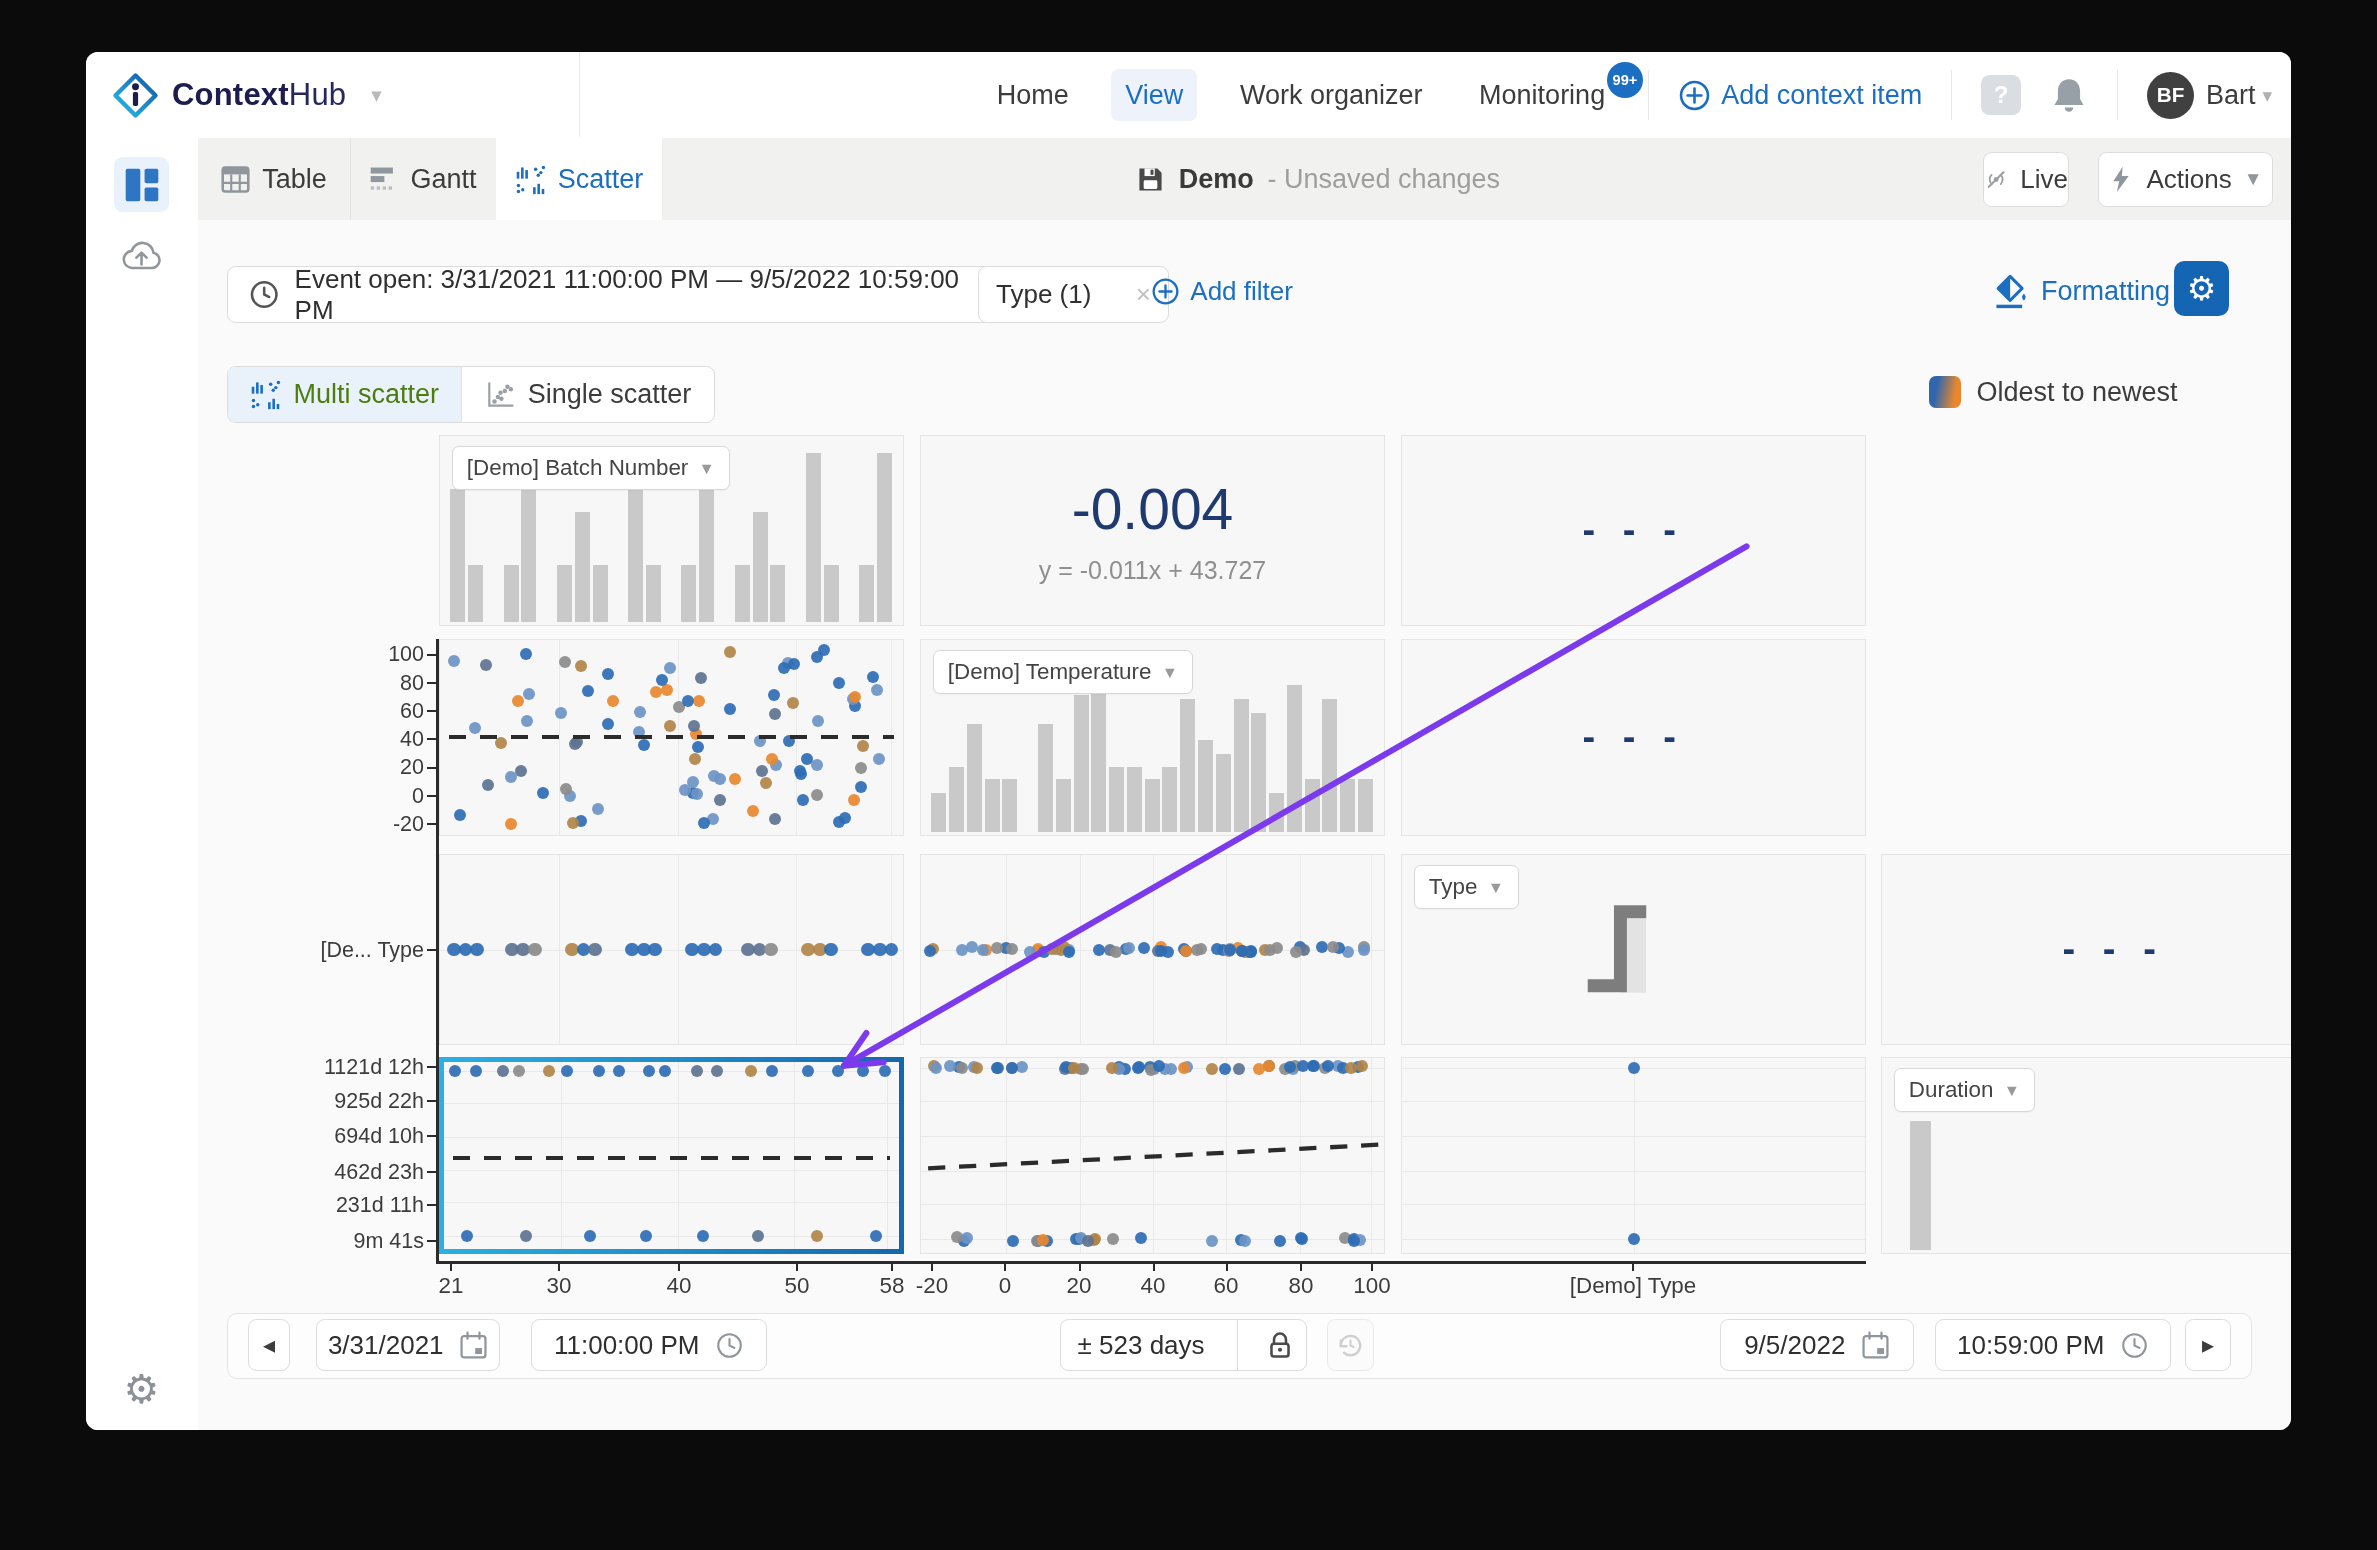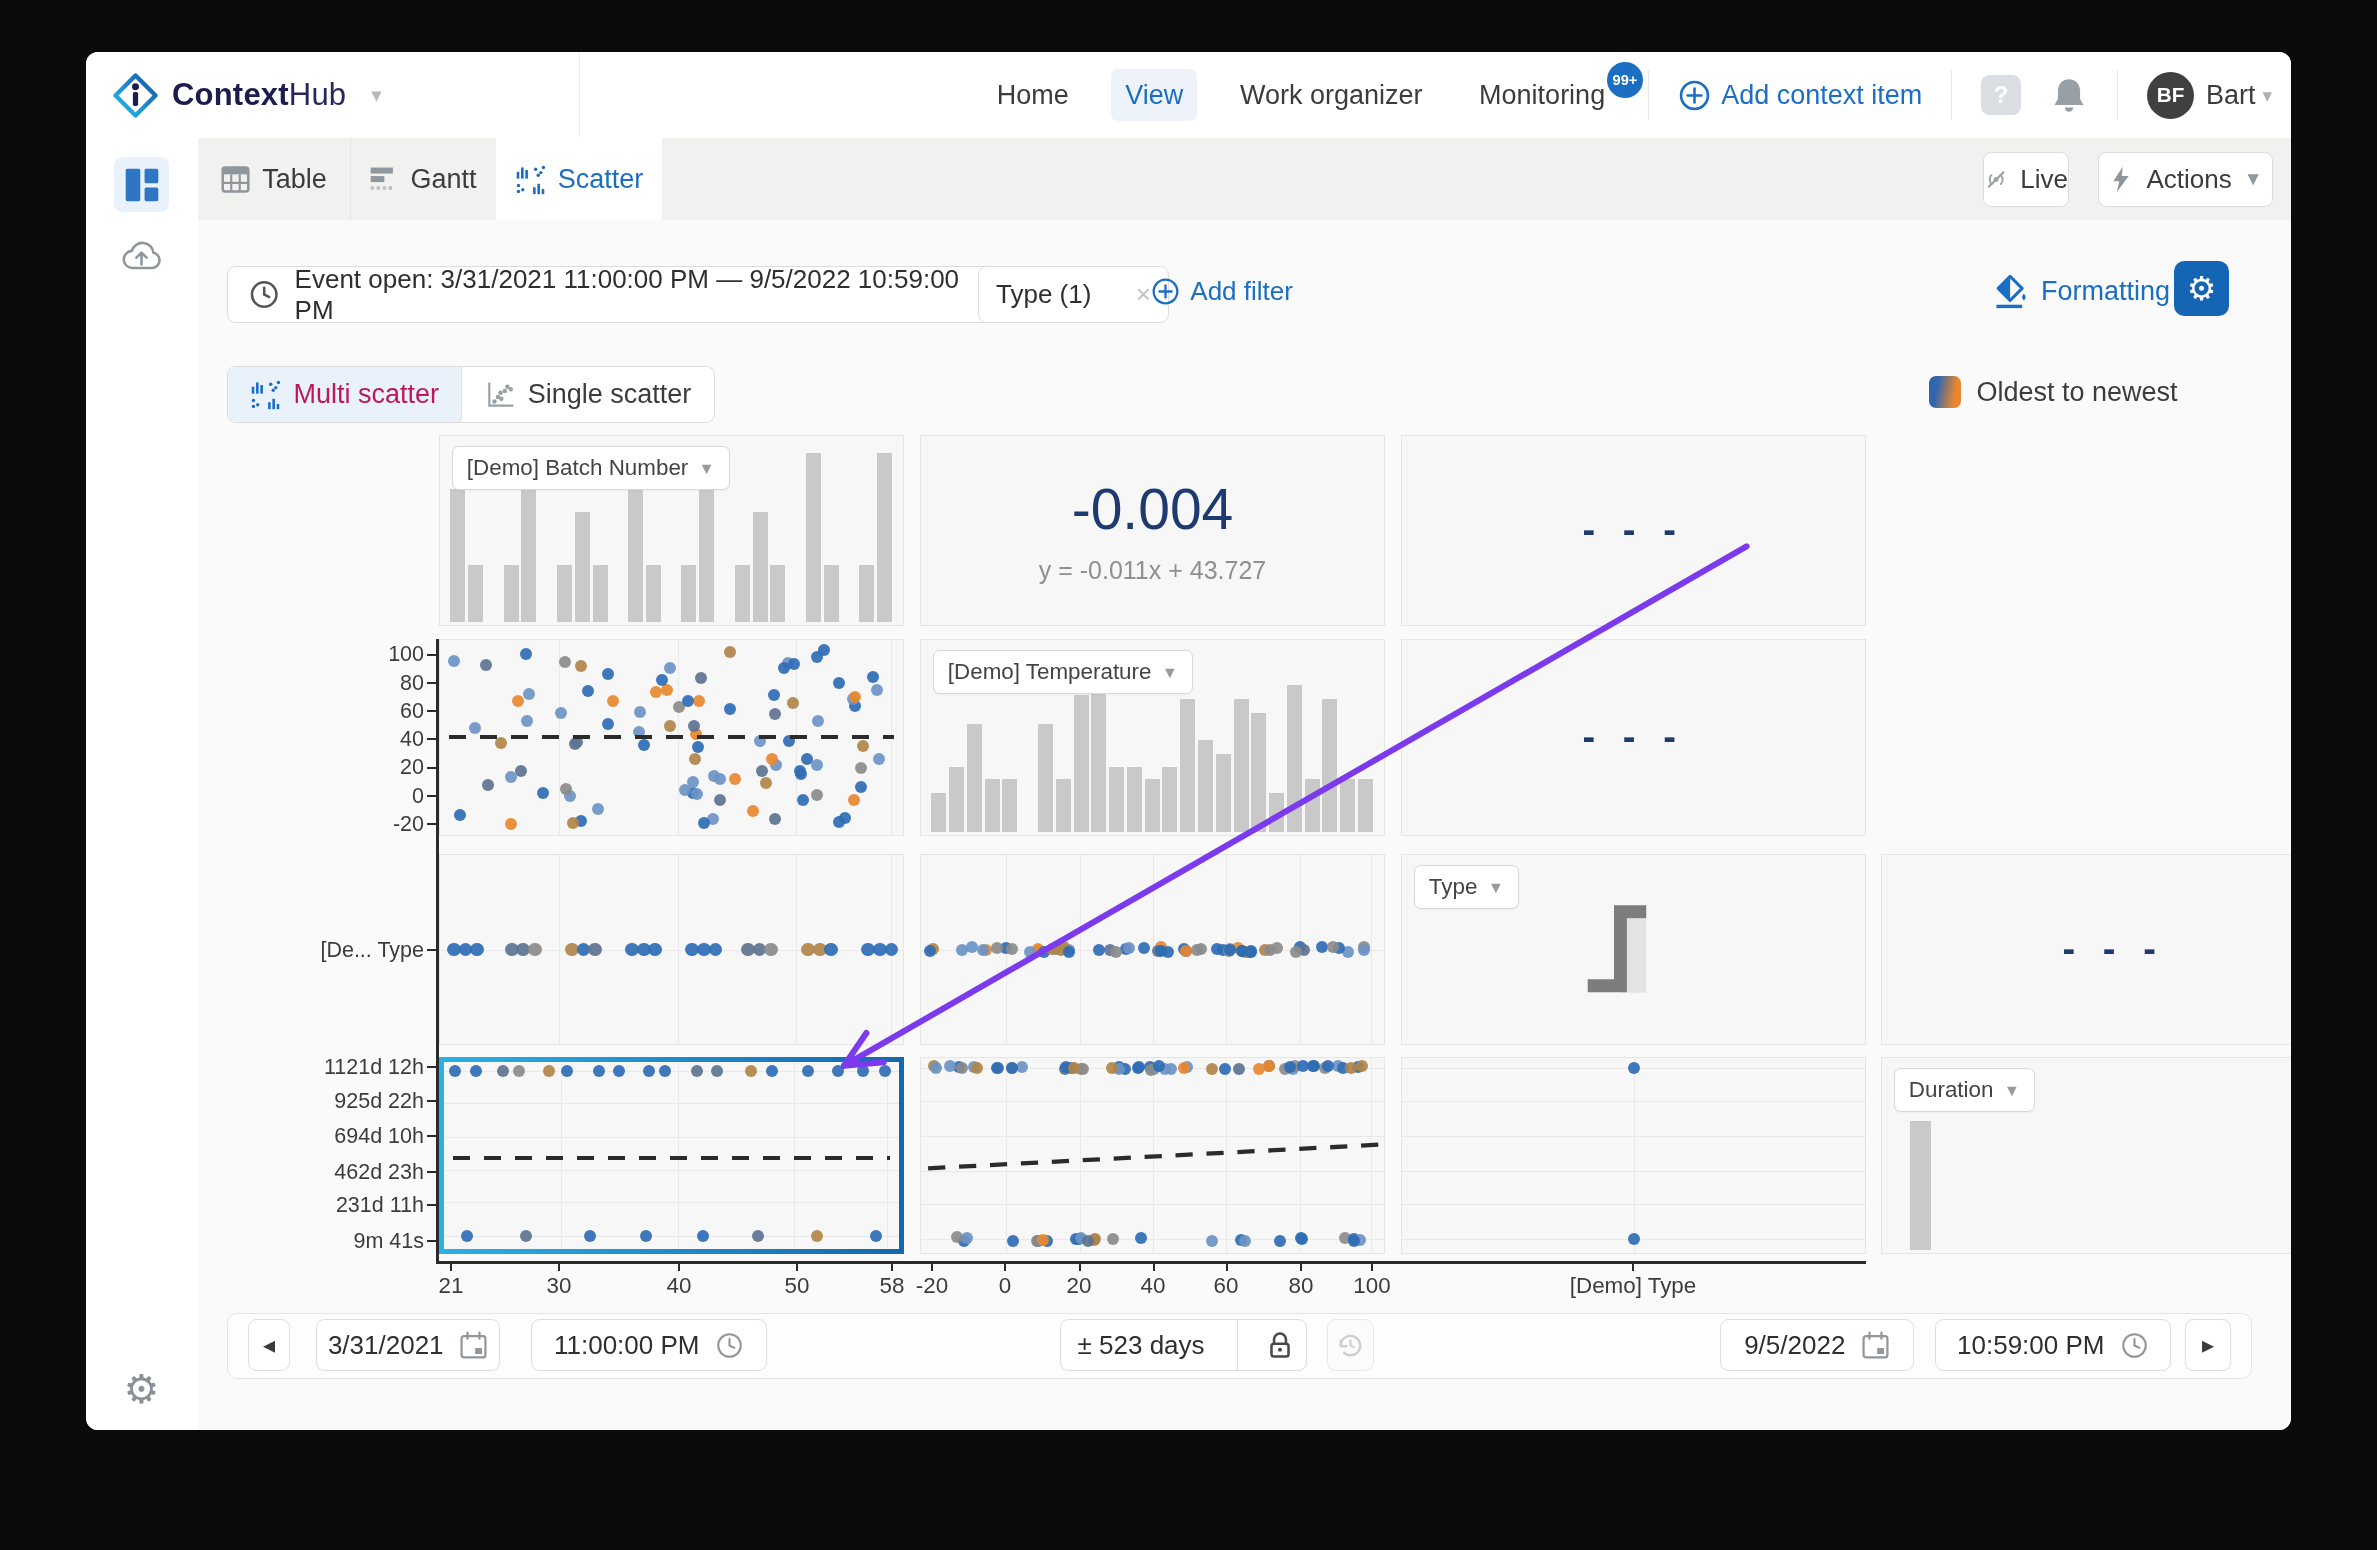--- a/index.html
+++ b/index.html
@@ -50,21 +50,21 @@
   
   #content{position:absolute;left:112px;top:168px;width:2093px;height:1210px;background:#fafafa;}
   .fbox{position:absolute;background:#fff;border:0.9px solid #dcdcdc;border-radius:8.6px;display:flex;align-items:center;
     font-size:26px;color:#2f2f2f;}
   #add-filter{position:absolute;display:flex;align-items:center;gap:10.3px;color:#1b6ec2;font-size:26px;cursor:pointer;}
   #formatting{position:absolute;display:flex;align-items:center;gap:12px;color:#1b6ec2;font-size:27px;cursor:pointer;}
   #gear-btn{position:absolute;width:55px;height:55px;background:#1565b5;border-radius:10.3px;color:#fff;font-size:33px;
     display:flex;align-items:center;justify-content:center;cursor:pointer;}
   #toggle{position:absolute;left:29px;top:146px;height:55px;display:flex;border:0.9px solid #dcdcdc;border-radius:8.6px;overflow:hidden;background:#fff;}
   .seg{display:flex;align-items:center;gap:12px;padding:0 22.4px;font-size:27px;color:#3c3c3c;cursor:pointer;}
-  .seg.active{background:#e9f1fb;color:#be185d;}
+  .seg.active{background:#e9f1fb;color:#4d7c0f;}
   .seg+.seg{border-left:0.9px solid #e2e2e2;}
   #legend{position:absolute;display:flex;align-items:center;gap:15.5px;font-size:27px;color:#3c3c3c;}
   #legend-swatch{width:32px;height:32px;border-radius:6.9px;background:linear-gradient(100deg,#2f66ad 25%,#e8872e 78%);}
 
   
   #matrix{position:absolute;inset:0;}
   .cell{position:absolute;background:#f7f7f8;border:0.9px solid #e5e5e5;box-sizing:border-box;overflow:hidden;}
   .cell.hl{border:5.2px solid;border-image:linear-gradient(90deg,#2ab0e3,#1468b0) 1;}
   .gl{position:absolute;background:#e9e9e9;}
   .chip{position:absolute;left:12px;top:10.3px;background:#fff;border:0.9px solid #d8d8d8;border-radius:6.9px;
@@ -197,20 +197,30 @@
               <circle cx="27" cy="13" r="2"></circle>
         <circle cx="4" cy="25" r="2"></circle>
               <circle cx="9" cy="30" r="2"></circle>
               <circle cx="4" cy="32" r="2"></circle>
         <rect x="21" y="27" width="3" height="8"></rect>
               <rect x="26" y="23" width="3" height="12"></rect>
               <rect x="31" y="29" width="3" height="6"></rect>
             </g>
           </svg>
       <span>Scatter</span>
+    </div>
+    <div id="doc-group">
+      <svg width="29" height="29" viewBox="0 0 34 34">
+        <path d="M4 4 h21 l5 5 v21 h-26 Z" fill="#4a4a4a"></path>
+        <rect x="10" y="4" width="12" height="9" fill="#fff"></rect>
+            <rect x="17" y="5.5" width="3.5" height="6" fill="#4a4a4a"></rect>
+        <rect x="9" y="18" width="16" height="10" rx="1.5" fill="#fff"></rect>
+          </svg>
+      <span id="doc-title">Demo</span>
+      <span id="doc-status">- Unsaved changes</span>
     </div>
     <div class="tr-btn" style="left:1785px;width:84px;">
       <svg width="33" height="33" viewBox="0 0 40 40">
         <circle cx="20" cy="20" r="4" fill="#9aa0a6"></circle>
         <path d="M12.5 27.5 a10.5 10.5 0 0 1 0 -15 M27.5 12.5 a10.5 10.5 0 0 1 0 15" fill="none" stroke="#9aa0a6" stroke-width="3" stroke-linecap="round"></path>
         <path d="M8 32 L32 8" stroke="#9aa0a6" stroke-width="3.5" stroke-linecap="round"></path>
           </svg>
       <span>Live</span>
     </div>
     <div class="tr-btn" style="left:1900px;width:173px;">

